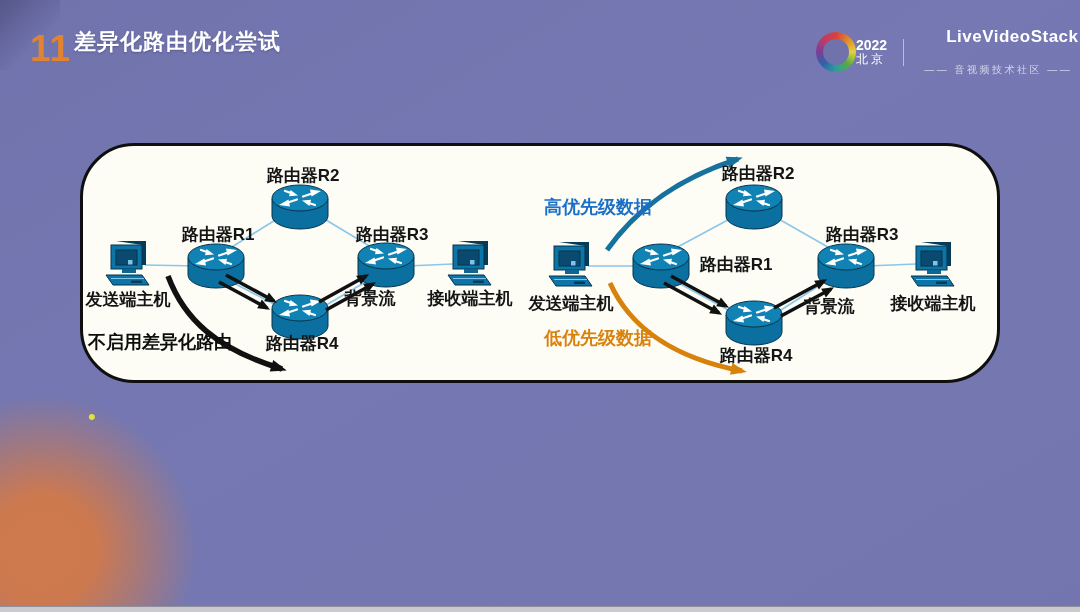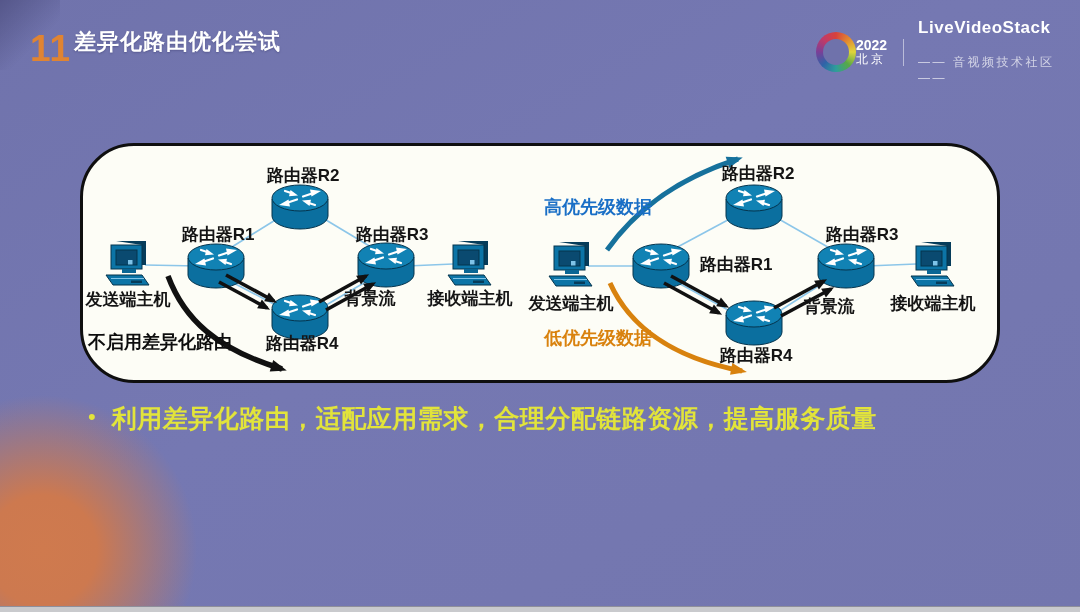--- a/index.html
+++ b/index.html
@@ -35,22 +35,22 @@
     position:relative;flex:0 0 auto;
   }
   .brand-ring::after{
     content:"";position:absolute;left:7px;top:7px;width:26px;height:26px;border-radius:50%;
     background:#6f72ab;
   }
   .brand-year-col{color:#fff;line-height:1.05;}
   .brand-year{font-size:14px;font-weight:bold;}
   .brand-city{font-size:12px;letter-spacing:3px;}
   .brand-divider{width:1px;height:27px;background:rgba(255,255,255,.5);margin:0 14px 0 16px;}
-  .brand-name{font-size:17px;font-weight:bold;color:#fff;letter-spacing:.5px;line-height:1;}
-  .brand-sub{font-size:12px;color:rgba(255,255,255,.68);letter-spacing:2.5px;text-align:left;margin-top:18px;}
+  .brand-name{font-size:17px;font-weight:bold;color:#fff;letter-spacing:.5px;line-height:1;margin-left:28px;}
+  .brand-sub{font-size:10px;color:rgba(255,255,255,.68);letter-spacing:2.5px;text-align:center;margin-top:18px;}
   
   .panel{
     position:absolute;left:80px;top:143px;width:920px;height:240px;
     background:#fdfdf6;border:3px solid #0f0f0f;border-radius:54px;
     box-sizing:border-box;
   }
   .panel svg{position:absolute;left:-3px;top:-3px;}
   svg text{font-family:"Liberation Sans","DejaVu Sans",sans-serif;}
   .lbl{font-size:17px;font-weight:600;fill:#151515;}
   .lbl-bold{font-size:18px;font-weight:bold;fill:#0d0d0d;}
@@ -201,16 +201,15 @@
     <text class="lbl" x="676" y="218" text-anchor="middle">路由器R4</text>
     <text class="lbl" x="491" y="166" text-anchor="middle">发送端主机</text>
     <text class="lbl" x="853" y="166" text-anchor="middle">接收端主机</text>
     <text class="lbl" x="749" y="169" text-anchor="middle">背景流</text>
   </g>
 </svg>
 </div>
 
 <div class="bullet-row">
   <span class="bullet-dot">•</span>
-  <span class="bullet-text">利用差异化路由，适配应用需求，合理分配链路资源，提高服务质量</span>
 </div>
 
 <div class="bottom-bar"></div>
 
 </body></html>

